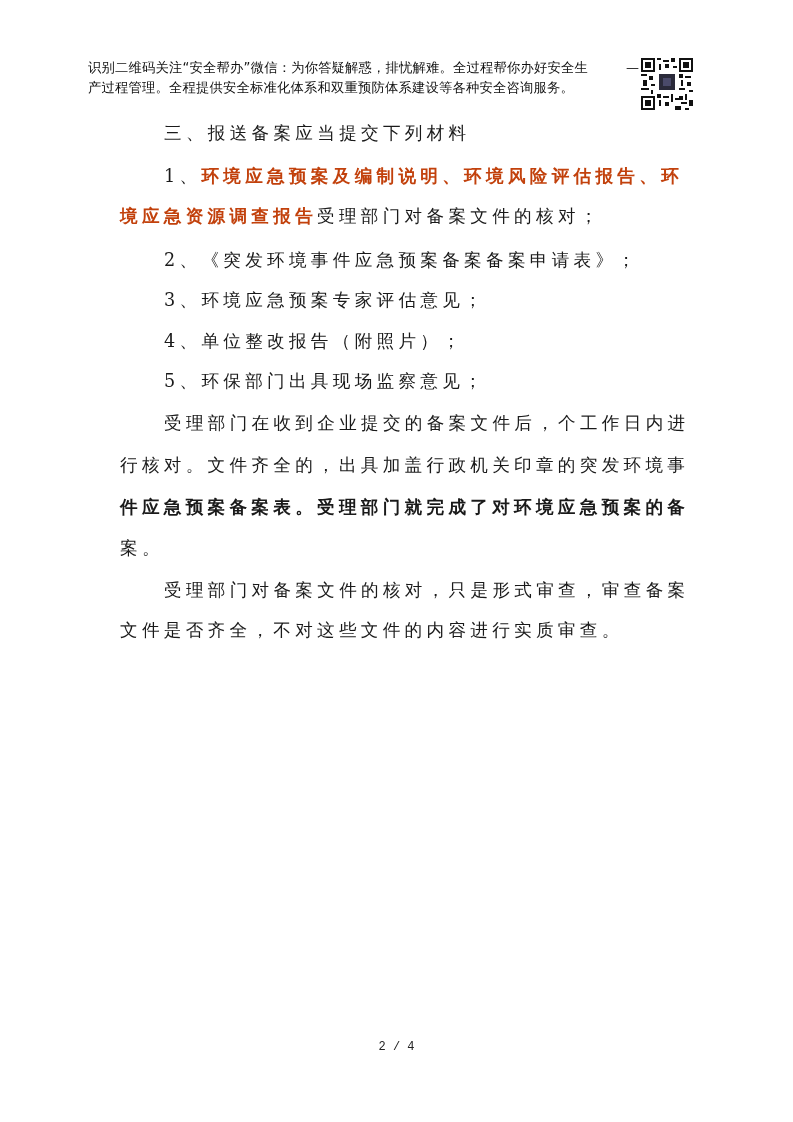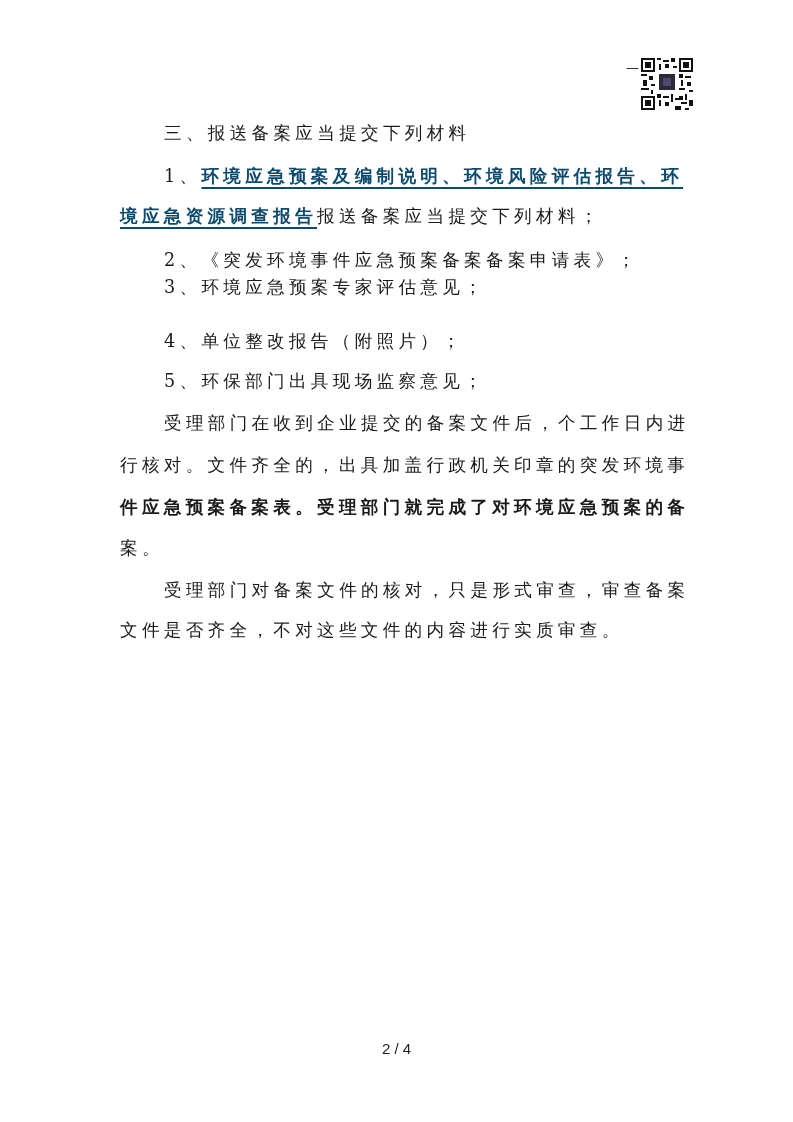--- a/index.html
+++ b/index.html
@@ -53,42 +53,43 @@
       position: absolute;
       white-space: nowrap;
       letter-spacing: 4.3px;
       margin-top: 15px;
     }
     .indent { left: 44px; }
     .flush { left: 0; }
     .bold-u {
       font-family: "DejaVu Sans", sans-serif;
       font-weight: bold;
-      text-decoration: underline;
       text-decoration-thickness: 1.5px;
       text-underline-offset: 5px;
-      color: #0c4a6e;
+      color: #c2410c;
     }
     .page-number {
       position: absolute;
       left: 0;
       width: 793px;
       top: 1040px;
       text-align: center;
-      font-family: Liberation Sans, sans-serif;
-      font-size: 15px;
+      font-family: Liberation Mono, monospace;
+      font-size: 12px;
       color: #222;
     }
   </style>
 </head>
 <body>
 
 <div>
 
   <div class="banner">
+    <div>识别二维码关注“安全帮办”微信：为你答疑解惑，排忧解难。全过程帮你办好安全生</div>
+    <div>产过程管理。全程提供安全标准化体系和双重预防体系建设等各种安全咨询服务。</div>
   </div>
   <div class="banner-dash">—</div>
 
   <svg class="qr" viewBox="0 0 26 26" shape-rendering="crispEdges">
     <rect x="0" y="0" width="26" height="26" fill="#fff"></rect>
 
     <rect x="0" y="0" width="7" height="7" fill="#111"></rect>
     <rect x="1" y="1" width="5" height="5" fill="#fff"></rect>
     <rect x="2" y="2" width="3" height="3" fill="#111"></rect>
     <rect x="19" y="0" width="7" height="7" fill="#111"></rect>
@@ -133,25 +134,25 @@
   </svg>
 
   <div class="body-text">
 
     <div class="line indent" style="top:106px;">三、报送备案应当提交下列材料</div>
 
     <div class="line indent" style="top:149px;">
       <span>1、</span><span class="bold-u">环境应急预案及编制说明、环境风险评估报告、环</span>
     </div>
     <div class="line flush" style="top:189px;">
-      <span class="bold-u">境应急资源调查报告</span><span>报送备案应当提交下列材料；</span>
+      <span class="bold-u">境应急资源调查报告</span><span>受理部门对备案文件的核对；</span>
     </div>
 
     <div class="line indent" style="top:233px;">2、《突发环境事件应急预案备案备案申请表》；</div>
-    <div class="line indent" style="top:260px;text-align:right;">3、环境应急预案专家评估意见；</div>
+    <div class="line indent" style="top:273px;text-align:right;">3、环境应急预案专家评估意见；</div>
     <div class="line indent" style="top:314px;text-align:center;">4、单位整改报告（附照片）；</div>
     <div class="line indent" style="top:354px;">5、环保部门出具现场监察意见；</div>
 
     <div class="line indent" style="top:396px;">受理部门在收到企业提交的备案文件后，个工作日内进</div>
     <div class="line flush" style="top:438px;text-align:right;">行核对。文件齐全的，出具加盖行政机关印章的突发环境事</div>
     <div class="line flush" style="top:480px;font-weight:bold;">件应急预案备案表。受理部门就完成了对环境应急预案的备</div>
     <div class="line flush" style="top:521px;">案。</div>
 
     <div class="line indent" style="top:563px;">受理部门对备案文件的核对，只是形式审查，审查备案</div>
     <div class="line flush" style="top:603px;">文件是否齐全，不对这些文件的内容进行实质审查。</div>

